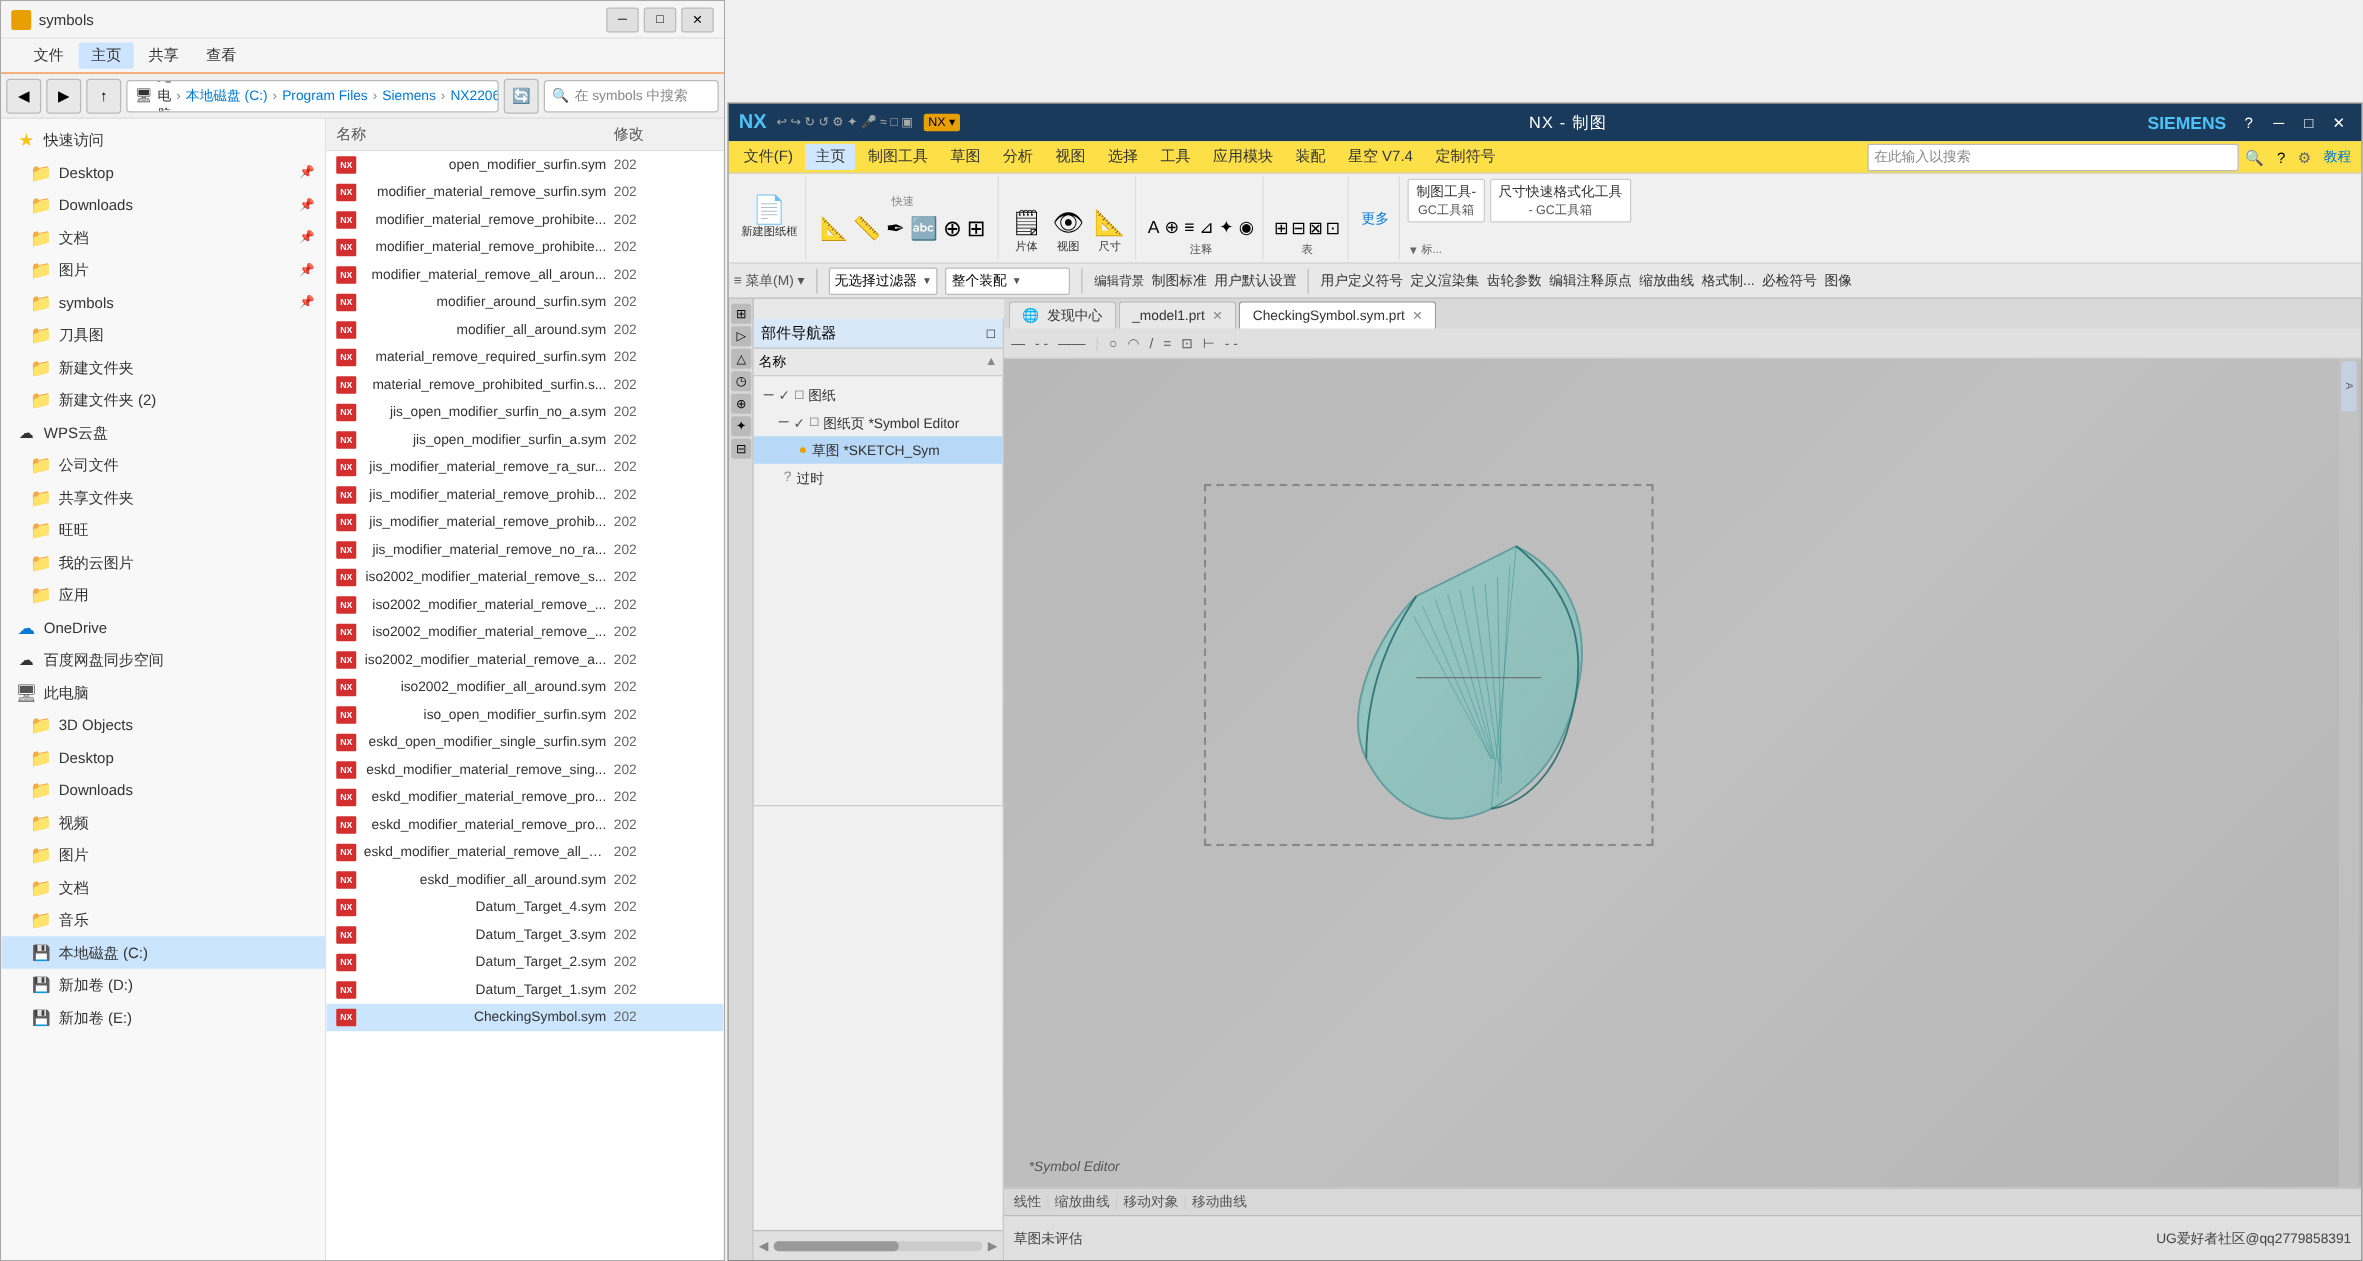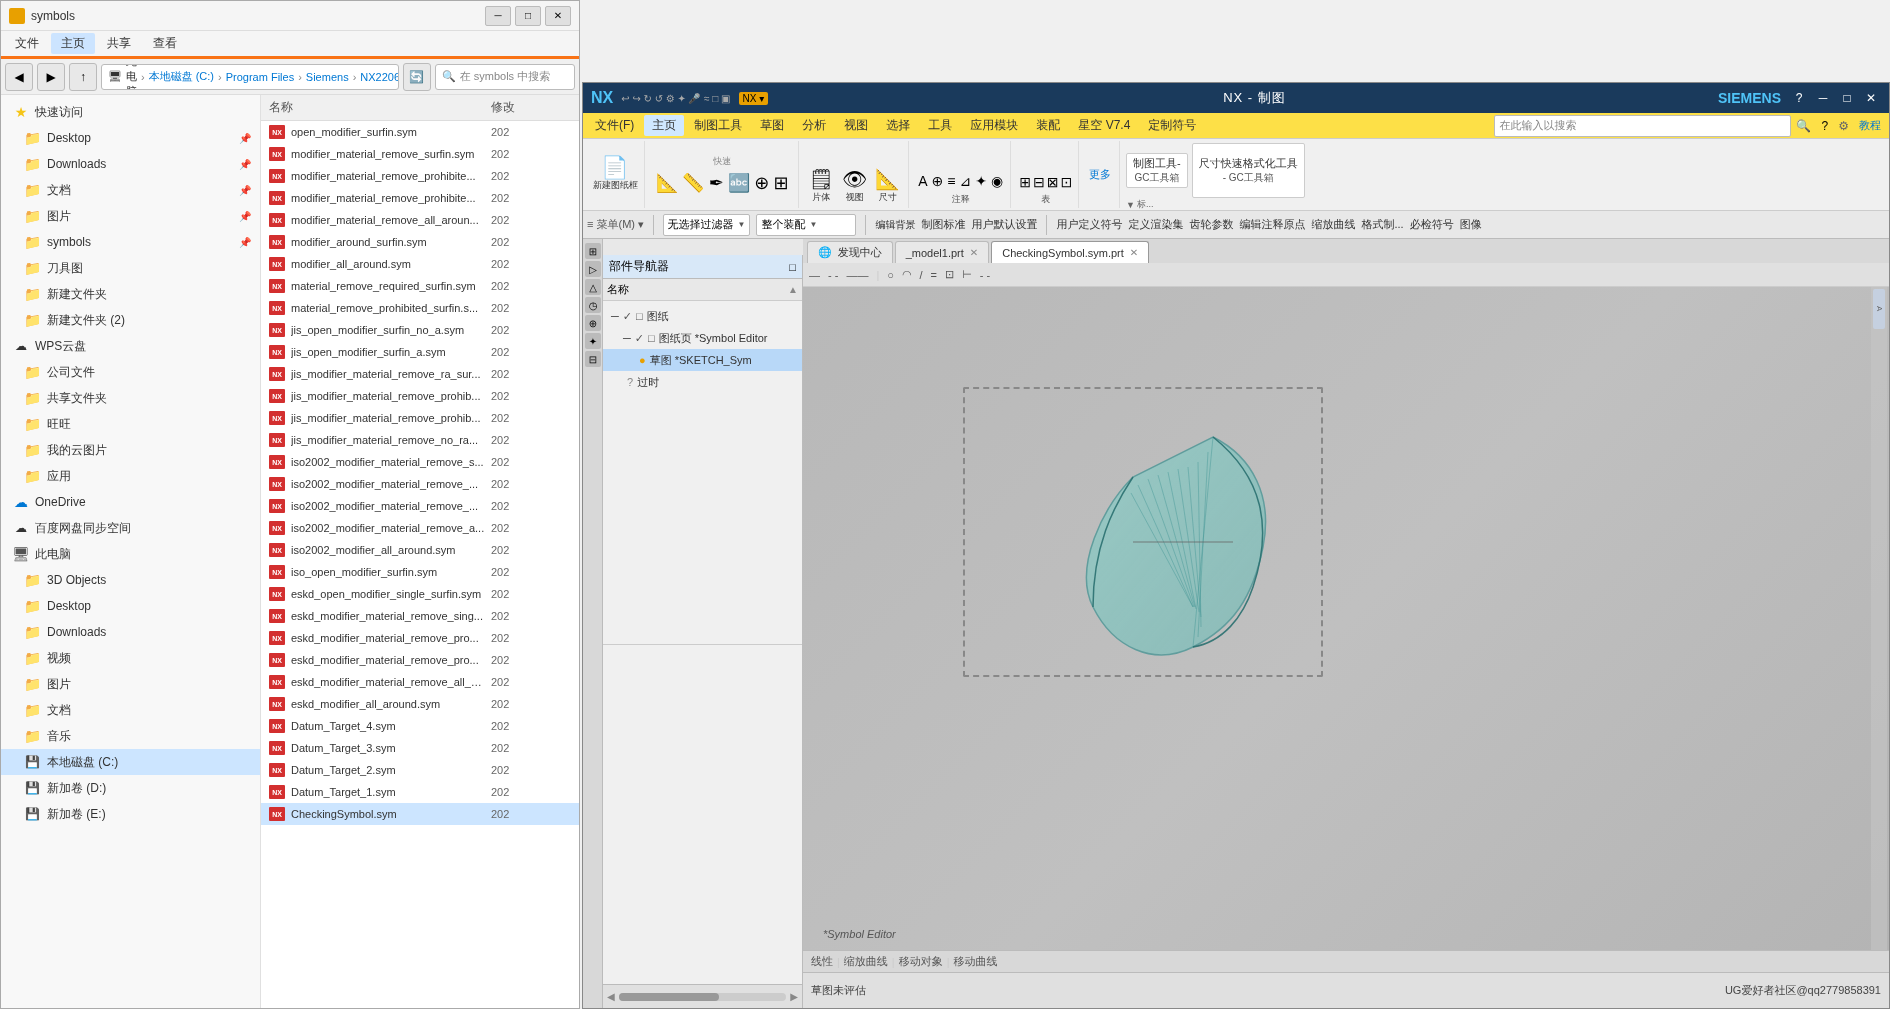--- a/index.html
+++ b/index.html
@@ -29,24 +29,24 @@
     }
     .title-bar-icon { width: 16px; height: 16px; background: #e8a000; border-radius: 2px; display: inline-block; }
     .title-bar-text { flex: 1; font-size: 12px; color: #333; }
     .title-bar-controls { display: flex; gap: 4px; }
     .title-btn { width: 26px; height: 20px; background: #e0e0e0; border: 1px solid #bbb; border-radius: 2px; cursor: pointer; display: flex; align-items: center; justify-content: center; font-size: 10px; }
 
     .menu-bar {
       height: 28px;
       display: flex;
       align-items: center;
-      padding: 0 4px;
+      padding: 0 16px;
       gap: 2px;
       background: #f5f5f5;
-      border-bottom: 3px solid #f97316;
+      border-bottom: 1px solid #f97316;
     }
     .menu-item {
       padding: 2px 10px;
       cursor: pointer;
       border-radius: 2px;
       font-size: 12px;
       color: #333;
     }
     .menu-item.active { background: #cce4ff; }
 
@@ -166,21 +166,21 @@
       align-items: center;
       padding: 2px 8px;
       height: 22px;
       font-size: 11px;
       color: #333;
       gap: 6px;
       cursor: pointer;
     }
     .file-item.selected { background: #cce5ff; }
     .file-icon { width: 16px; height: 14px; background: #d32f2f; border-radius: 1px; display: flex; align-items: center; justify-content: center; color: white; font-size: 7px; font-weight: bold; flex-shrink: 0; }
-    .file-name { flex: 1; overflow: hidden; text-overflow: ellipsis; white-space: nowrap; }
+    .file-name { flex: 1; overflow: hidden; text-overflow: ellipsis; white-space: nowrap; text-align: right; }
     .file-date { width: 80px; color: #666; font-size: 11px; white-space: nowrap; }
 
     .status-bar {
       height: 24px;
       background: #f0f0f0;
       border-top: 1px solid #ddd;
       display: flex;
       align-items: center;
       padding: 0 8px;
       font-size: 11px;
@@ -905,21 +905,21 @@
     <div style="display:flex;flex-direction:column;align-items:center;border-right:1px solid #ddd;padding:2px 8px;justify-content:center;gap:2px">
       <div style="cursor:pointer;font-size:11px;color:#0078d4">更多</div>
     </div>
 
     <div style="flex:1;display:flex;flex-direction:column;justify-content:space-between;padding:2px 4px">
       <div style="display:flex;gap:4px;align-items:center;flex-wrap:wrap">
         <div style="display:flex;flex-direction:column;align-items:center;cursor:pointer;border:1px solid #ccc;padding:2px 6px;border-radius:2px;background:#fff;min-width:60px">
           <span style="font-size:11px;color:#333">制图工具-</span>
           <span style="font-size:10px;color:#555">GC工具箱</span>
         </div>
-        <div style="display:flex;flex-direction:column;align-items:center;cursor:pointer;border:1px solid #ccc;padding:12px 6px;border-radius:2px;background:#fff;min-width:60px">
+        <div style="display:flex;flex-direction:column;align-items:center;cursor:pointer;border:1px solid #ccc;padding:2px 6px;border-radius:2px;background:#fff;min-width:60px">
           <span style="font-size:11px;color:#333">尺寸快速格式化工具</span>
           <span style="font-size:10px;color:#555">- GC工具箱</span>
         </div>
       </div>
       <div style="display:flex;align-items:center;gap:2px">
         <span style="font-size:9px;color:#666">▼</span>
         <span style="font-size:9px;color:#666">标...</span>
       </div>
     </div>
   </div>

